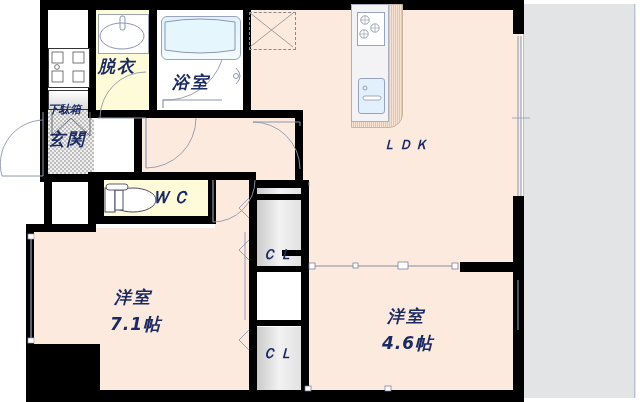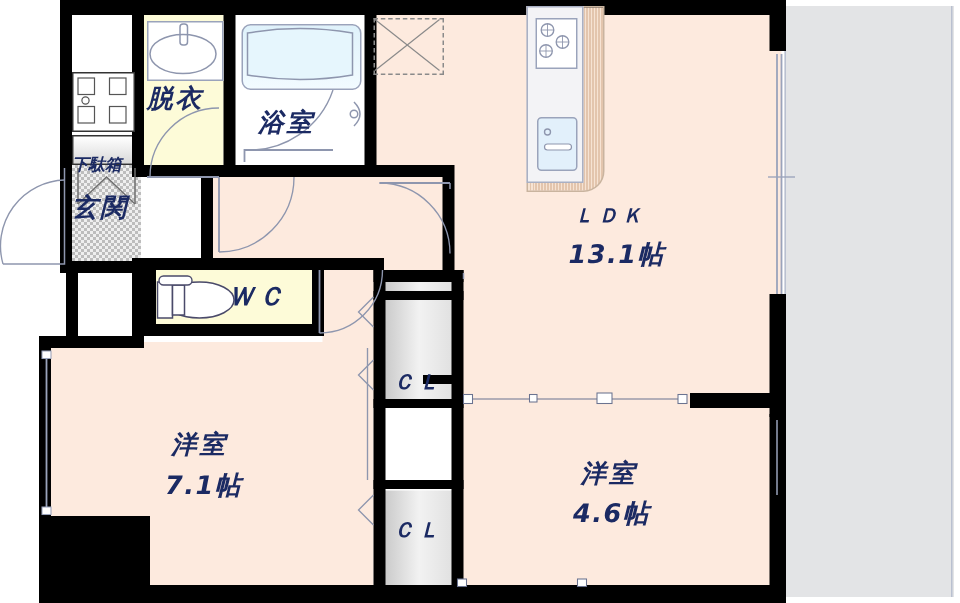--- a/index.html
+++ b/index.html
@@ -221,21 +221,20 @@
 
     <ellipse cx="133" cy="200" rx="23" ry="12" fill="#fff" stroke="#4a4a6a" stroke-width="1"></ellipse>
     <rect x="105" y="188" width="10" height="24" fill="#fff" stroke="#4a4a6a" stroke-width="1"></rect>
     <rect x="115" y="190" width="8" height="20" fill="#fff" stroke="#4a4a6a" stroke-width="1"></rect>
     <rect x="106" y="184" width="22" height="6" rx="3" fill="#fff" stroke="#4a4a6a" stroke-width="0.9"></rect>
 
     <path d="M309 182 L309 186" fill="none" stroke="#8e96ae" stroke-width="1"></path>
   </svg>
 
   <div class="label lbl-jp lbl-ldk" style="left:383px;top:138px;">ＬＤＫ</div>
-  <div class="label lbl-jp lbl-area" style="left:379px;top:161px;">13.1帖</div>
 
   <div class="label lbl-jp lbl-room" style="left:114px;top:288px;">洋室</div>
   <div class="label lbl-jp lbl-area" style="left:110px;top:315px;">7.1帖</div>
 
   <div class="label lbl-jp lbl-room" style="left:387px;top:307px;">洋室</div>
   <div class="label lbl-jp lbl-area" style="left:382px;top:334px;">4.6帖</div>
 
   <div class="label lbl-jp lbl-room" style="left:98px;top:57px;">脱衣</div>
 
   <div class="label lbl-jp lbl-room" style="left:172px;top:73px;">浴室</div>

